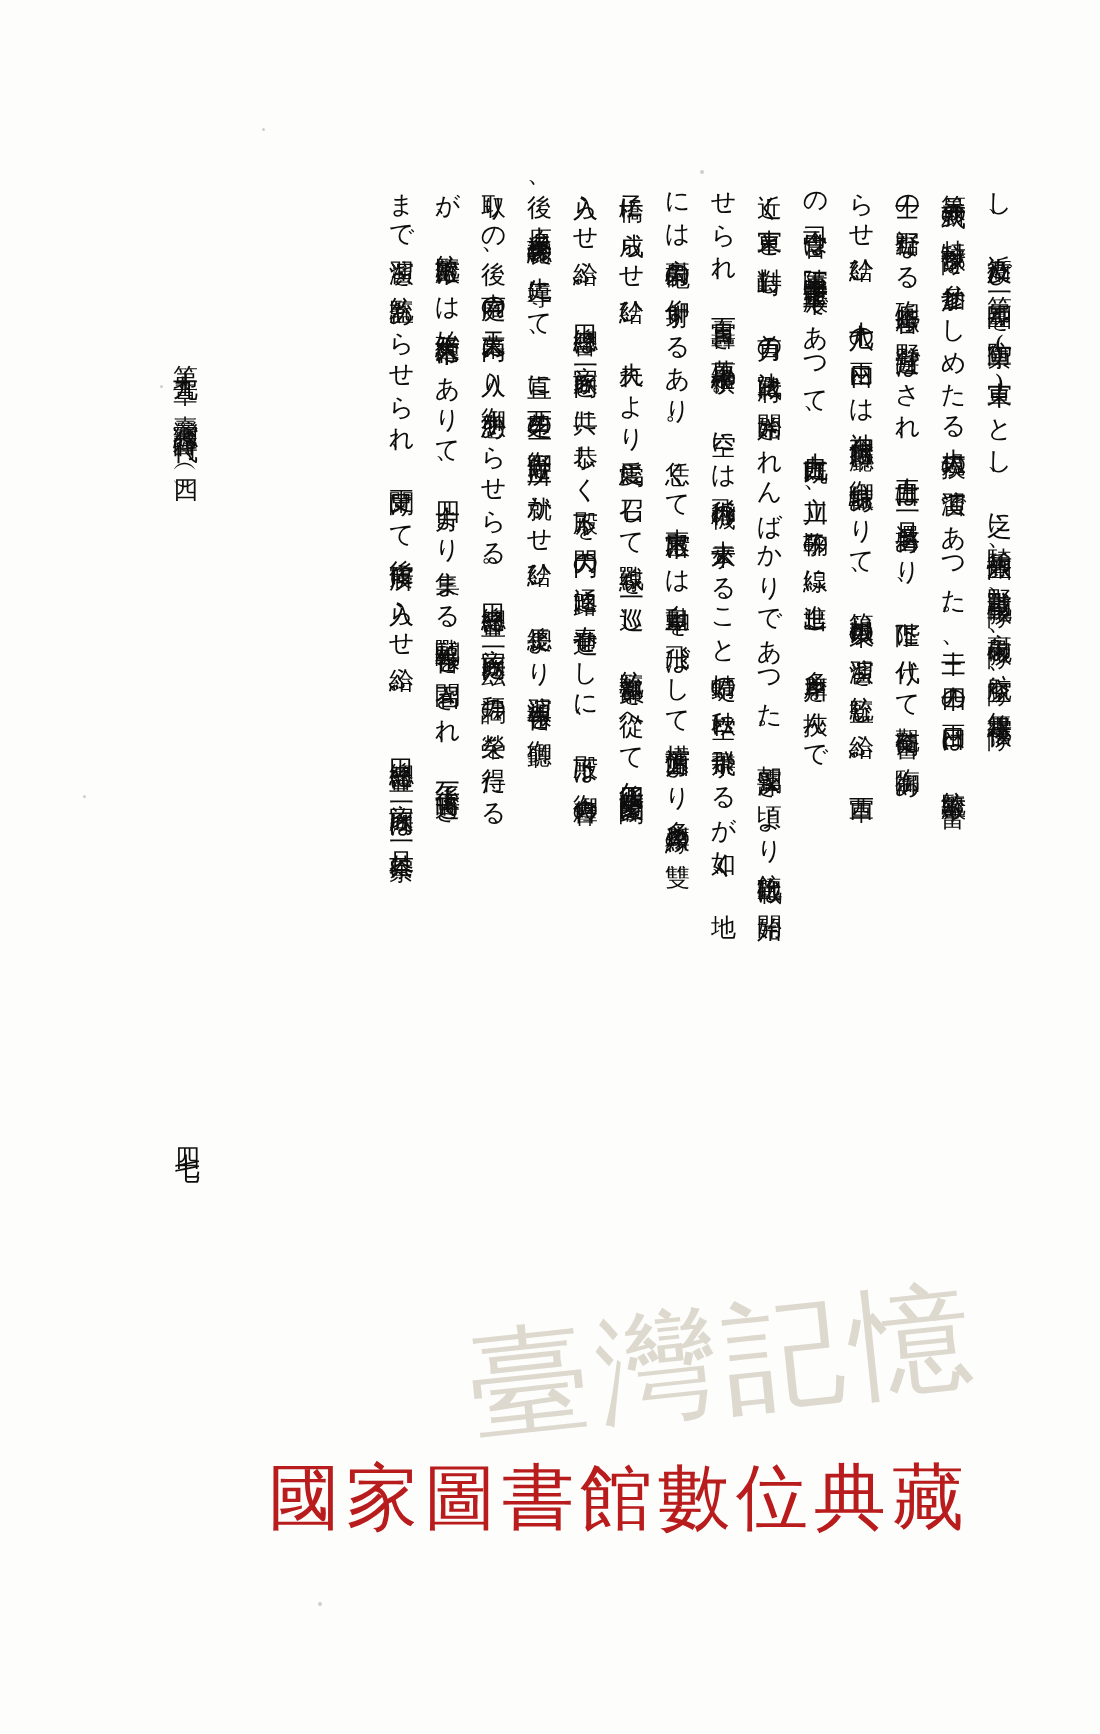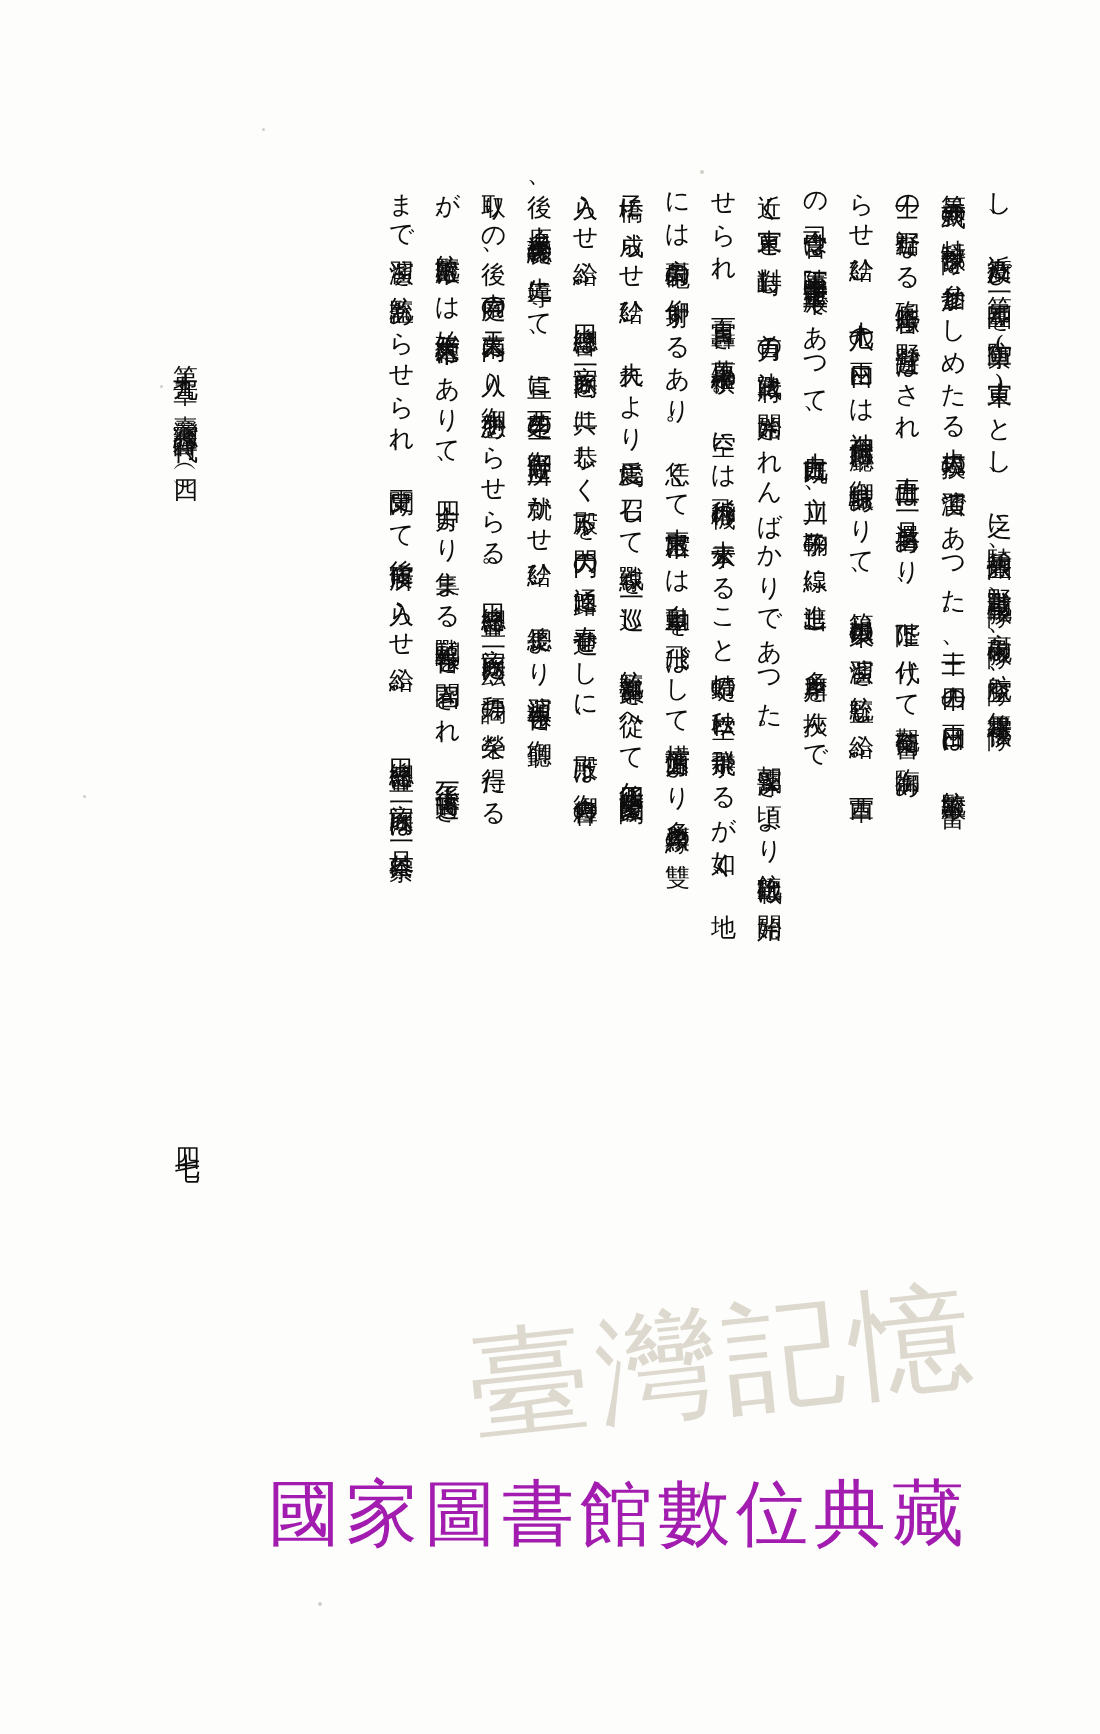--- a/index.html
+++ b/index.html
@@ -45,24 +45,24 @@
   .wm-latin {
     right: 175px;
     bottom: 330px;
     font-size: 30px;
     letter-spacing: 2px;
     color: #d6d1c6;
     white-space: nowrap;
   }
   .wm-main {
     right: 130px;
-    bottom: 172px;
+    bottom: 188px;
     font-size: 72px;
     letter-spacing: 6px;
-    color: #a21caf;
+    color: #b91c1c;
     white-space: nowrap;
     font-family: "DejaVu Serif", "Liberation Serif", serif;
   }
 
   
   .body-text {
     position: absolute;
     top: 175px;
     right: 78px;
     height: 1250px;

